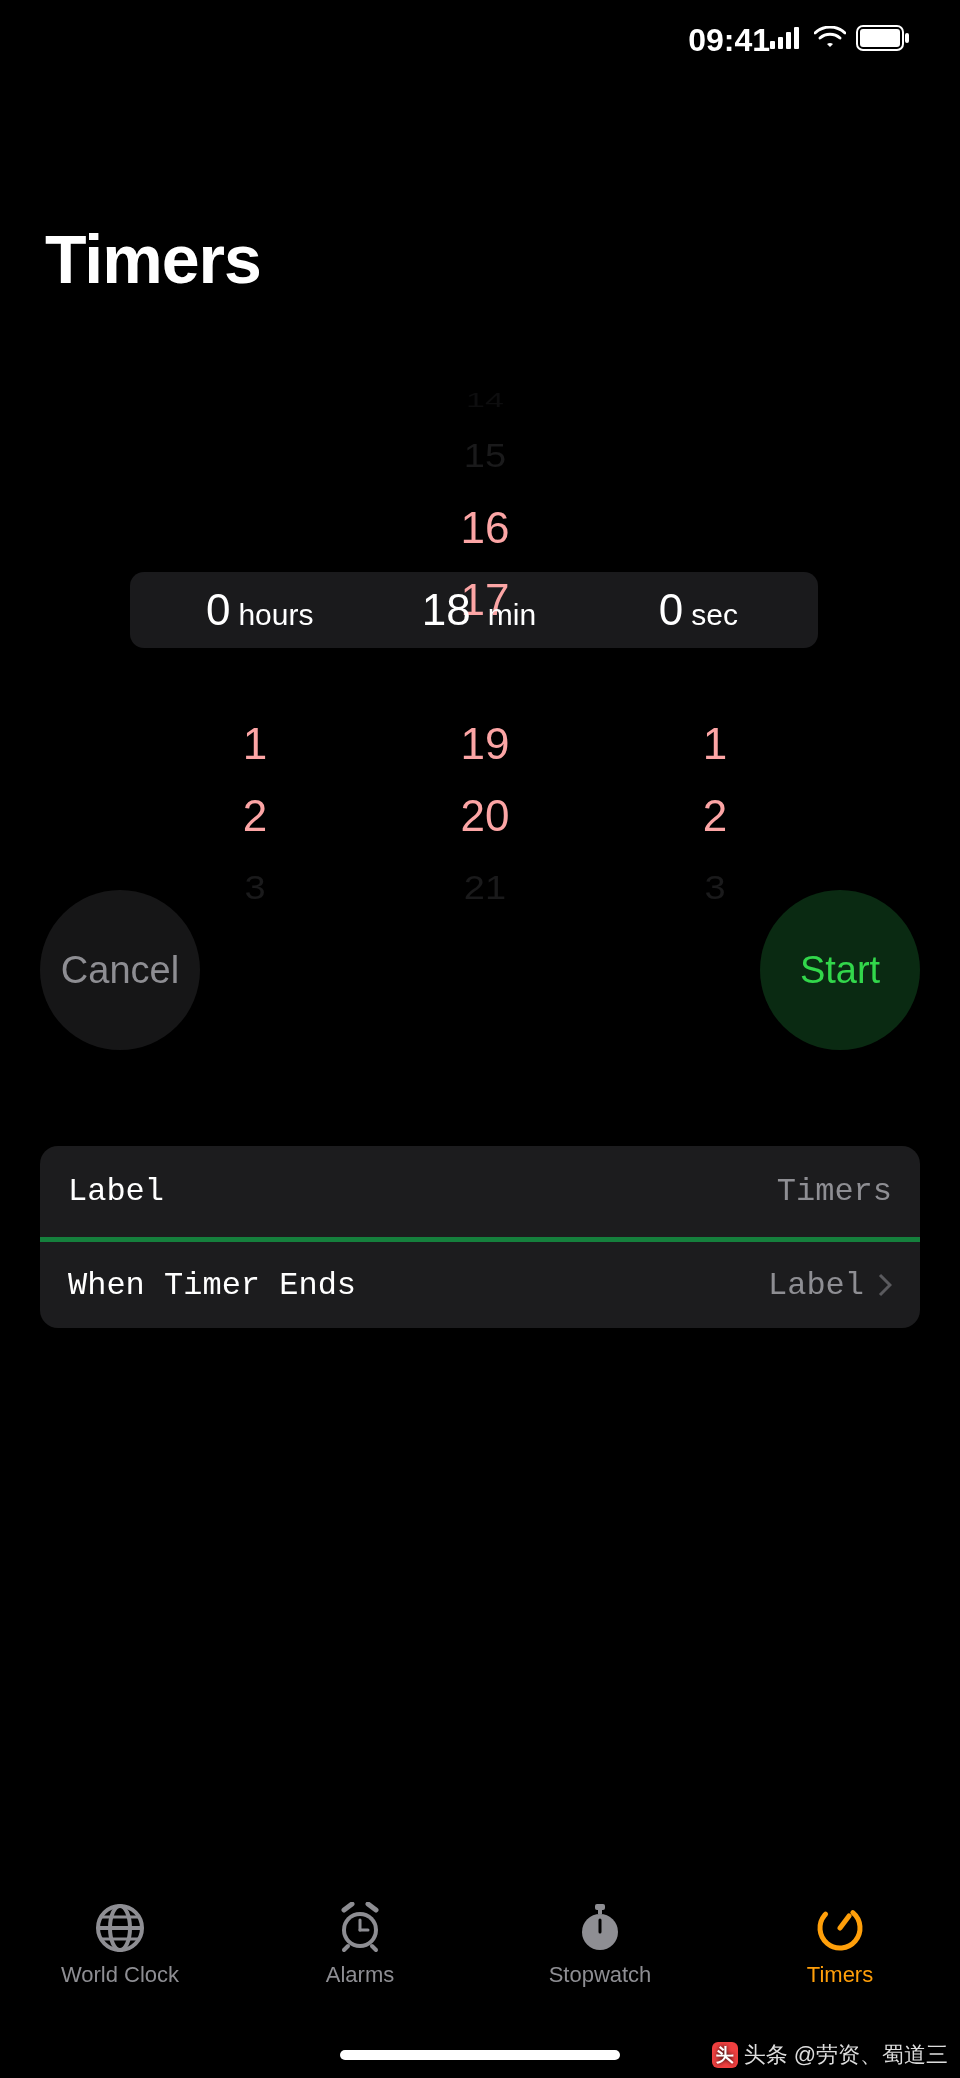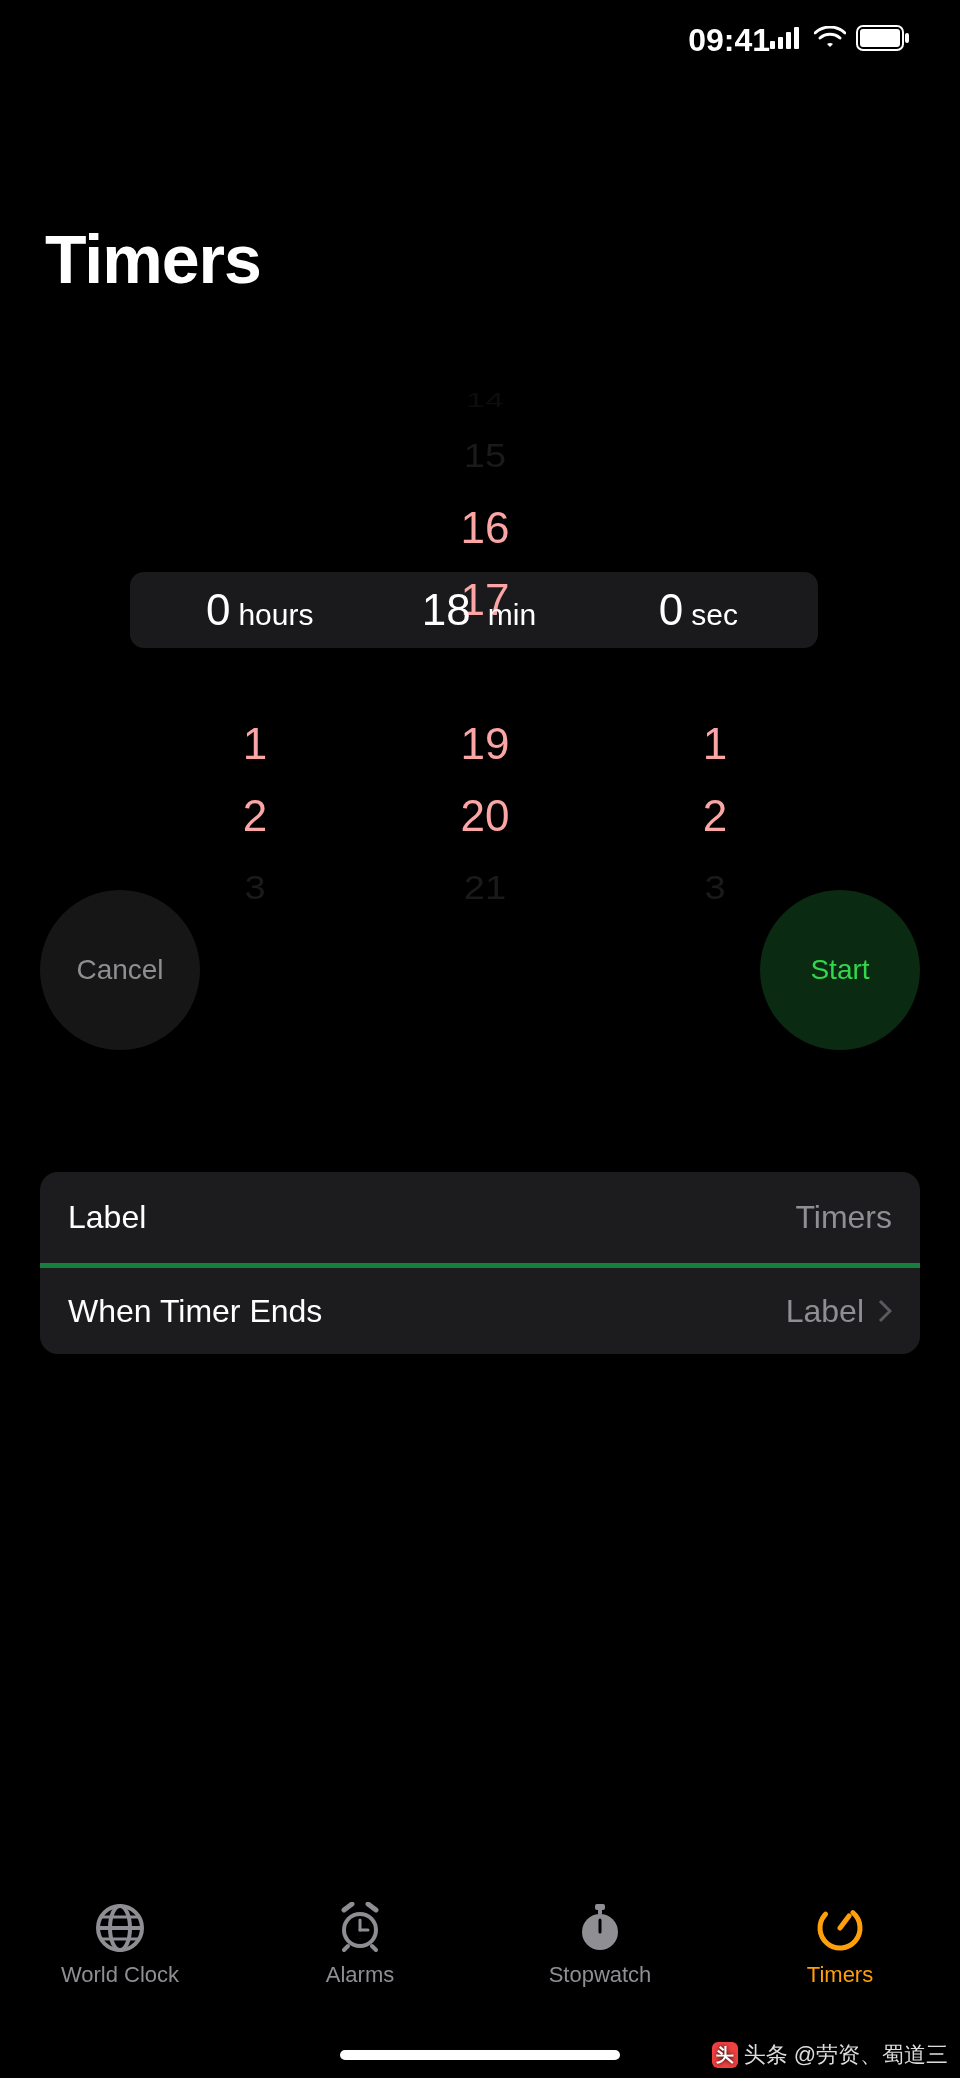--- a/index.html
+++ b/index.html
@@ -28,26 +28,26 @@
   .sel-row { position: absolute; top: 192px; left: 0; right: 0; height: 76px; display: flex; align-items: center; padding: 0 140px 0 150px; }
   .sel-cell { display: flex; align-items: baseline; gap: 8px; }
   .sel-num { font-size: 44px; font-weight: 400; color: #fff; }
   .sel-unit { font-size: 30px; font-weight: 500; color: #fff; }
   .sel-h { width: 230px; justify-content: center; }
   .sel-m { width: 230px; justify-content: center; gap: 17px; }
   .sel-s { width: 230px; justify-content: center; }
 
   
   .actions { position: absolute; top: 890px; left: 0; right: 0; height: 180px; }
-  .btn { position: absolute; width: 160px; height: 160px; border-radius: 50%; display: flex; align-items: center; justify-content: center; font-size: 28px; border: none; cursor: pointer; }
+  .btn { position: absolute; width: 160px; height: 160px; border-radius: 50%; display: flex; align-items: center; justify-content: center; font-size: 38px; border: none; cursor: pointer; }
   .btn-cancel { left: 40px; background: #161617; color: #8e8e93; }
   .btn-start { right: 40px; background: #0a2a12; color: #32d74b; }
 
   
-  .settings { position: absolute; top: 1172px; left: 40px; right: 40px; background: #1c1c1e; border-radius: 18px; overflow: hidden; }
+  .settings { position: absolute; top: 1146px; left: 40px; right: 40px; background: #1c1c1e; border-radius: 18px; overflow: hidden; font-family: Liberation Mono, monospace; }
   .row { display: flex; align-items: center; justify-content: space-between; padding: 0 28px; height: 91px; }
   .row + .row { border-top: 5px solid #15803d; }
   .row-label { font-size: 32px; color: #fff; }
   .row-right { display: flex; align-items: center; gap: 14px; }
   .row-value { font-size: 32px; color: #8e8e93; }
   .chev { width: 14px; height: 24px; }
   .chev svg { stroke: #5a5a5e; stroke-width: 3; fill: none; }
 
   
   .tabbar { position: absolute; bottom: 78px; left: 0; right: 0; height: 130px; display: flex; }

